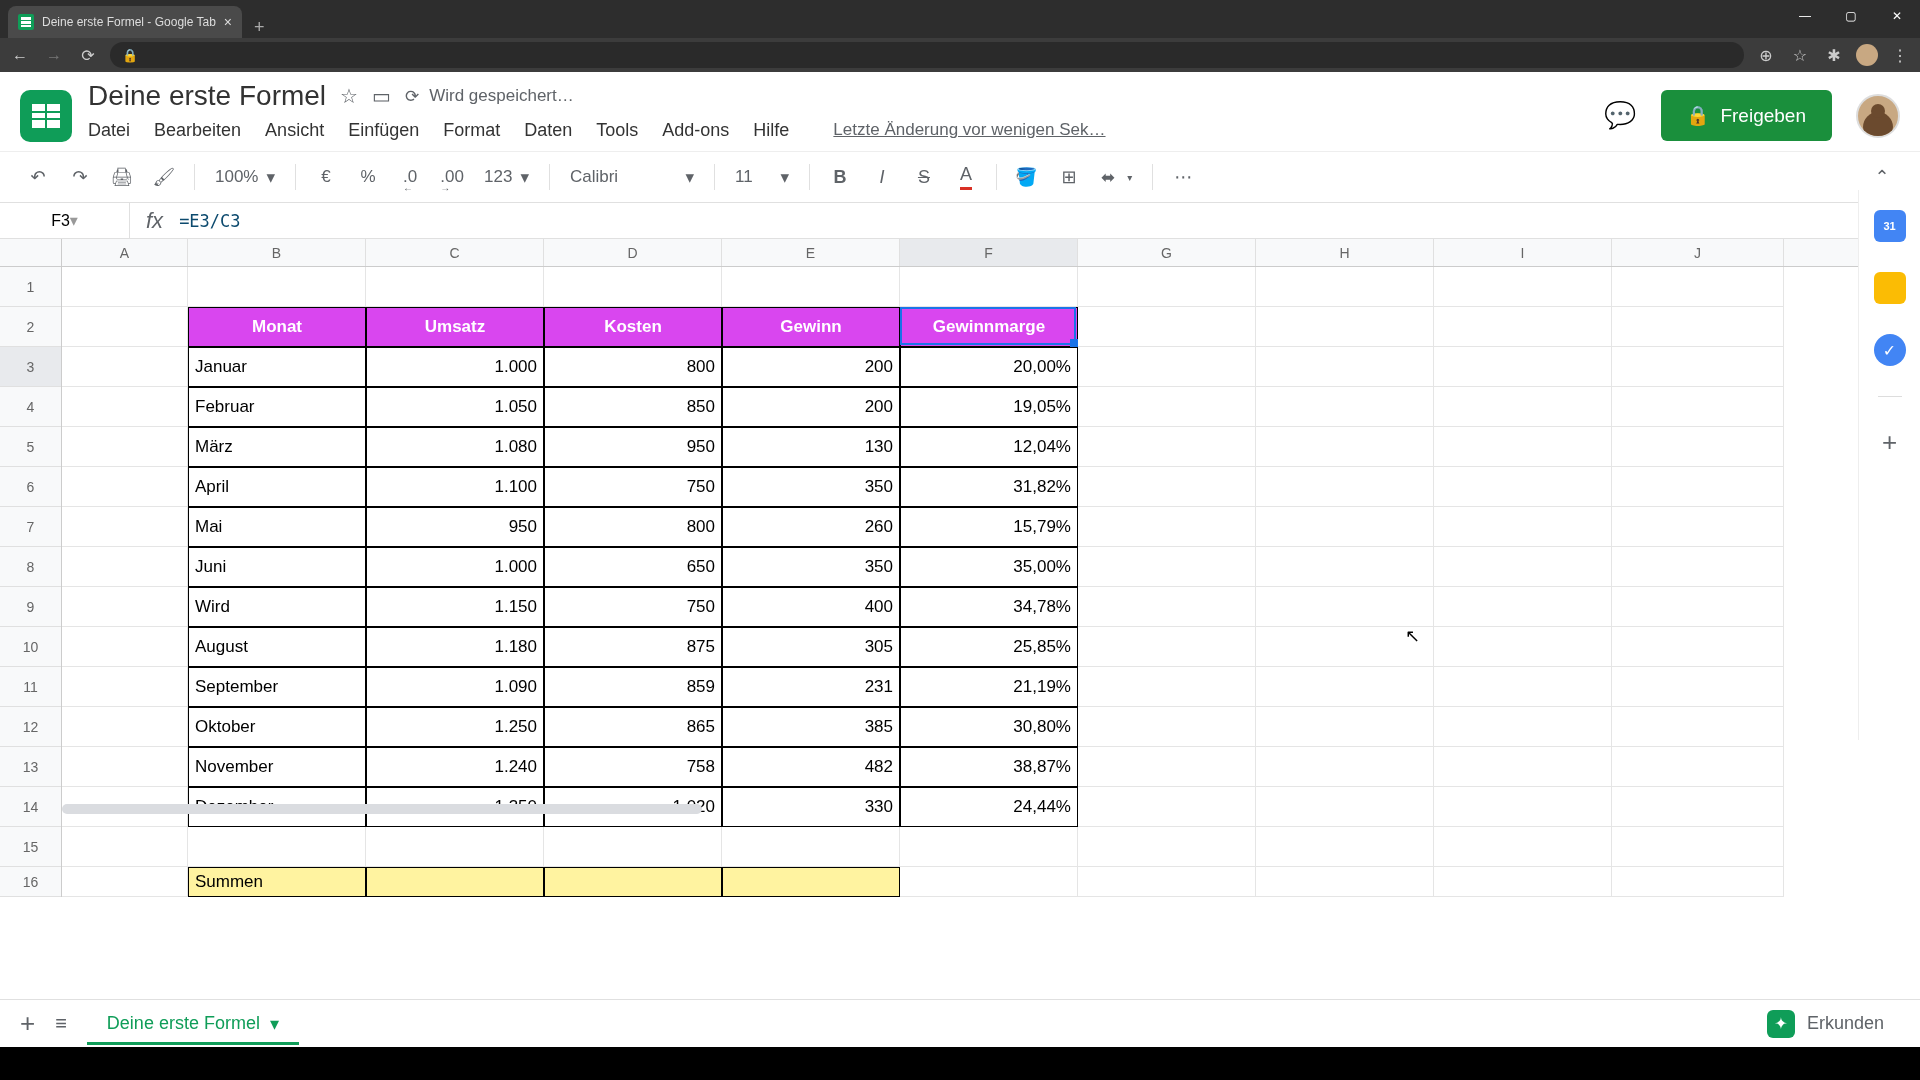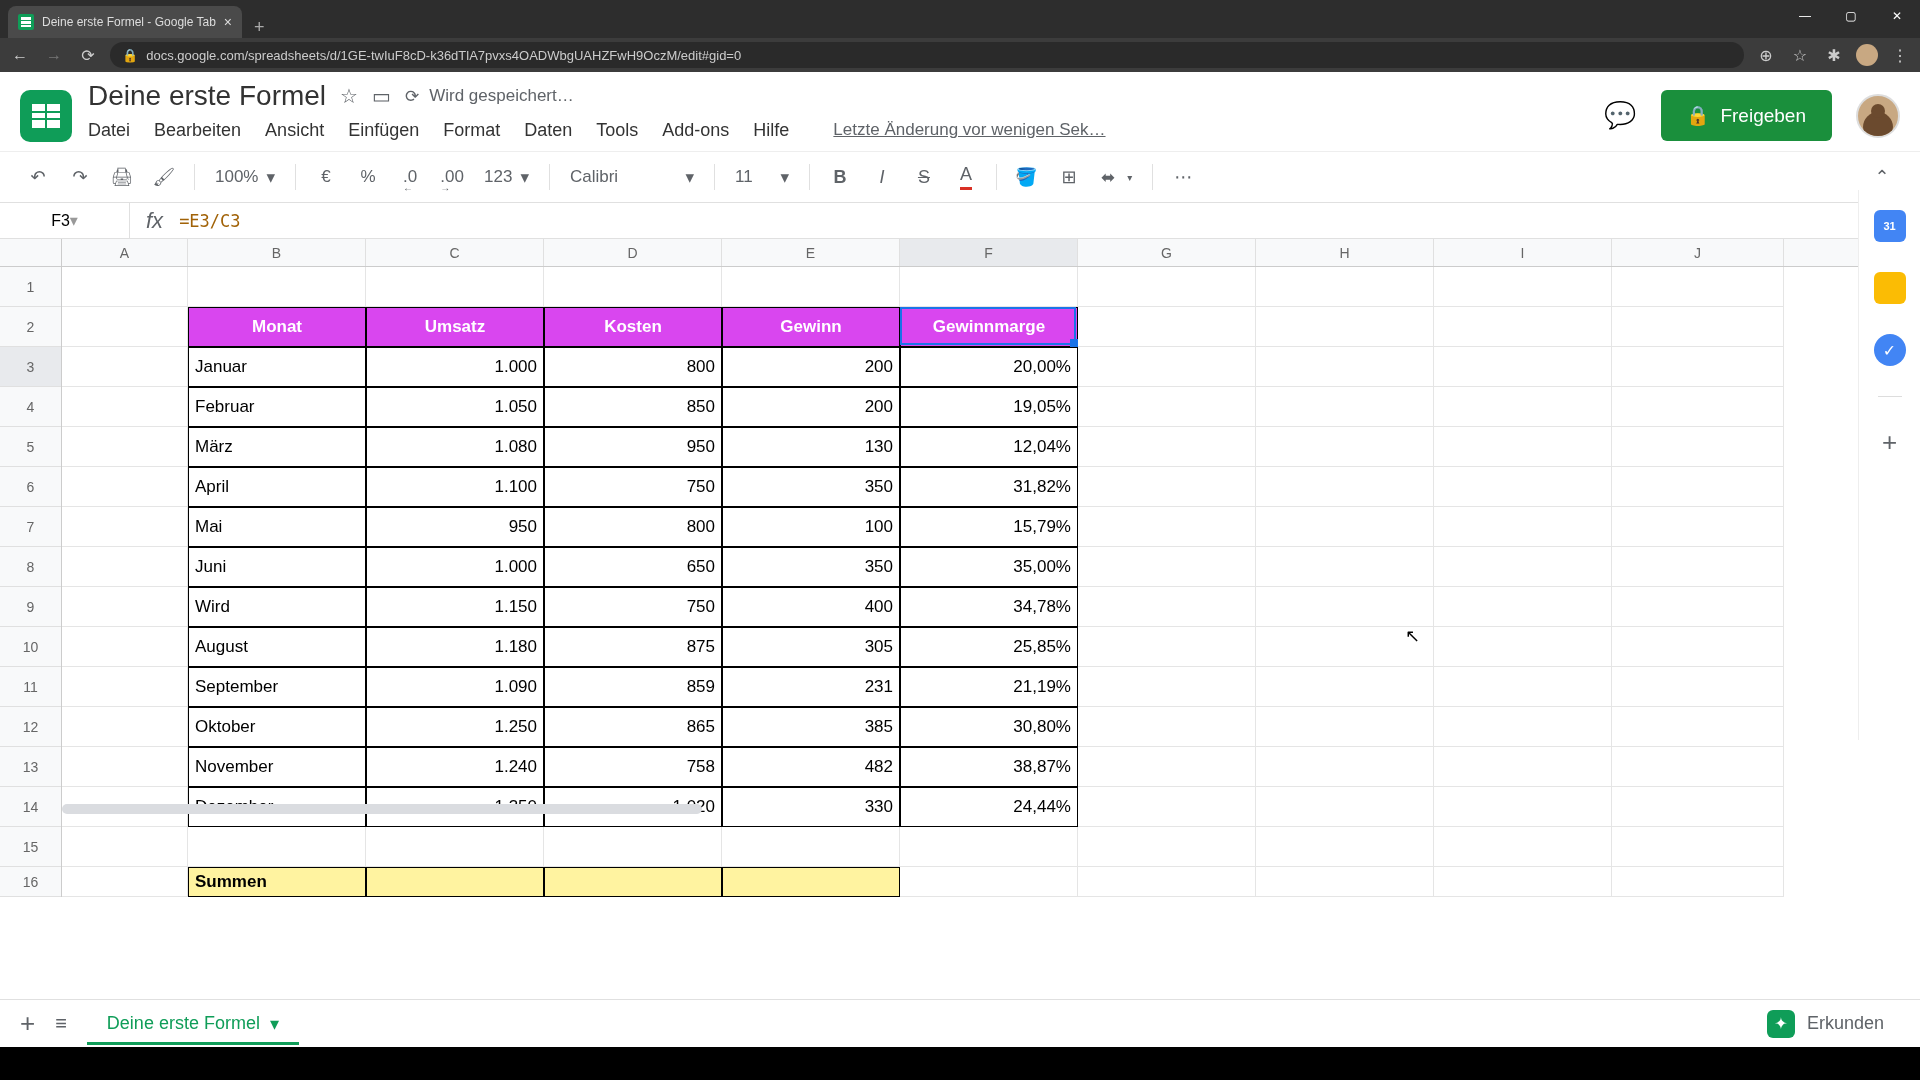--- a/index.html
+++ b/index.html
@@ -45,21 +45,21 @@
 .tb-sep { width: 1px; height: 26px; background: #e0e0e0; margin: 0 6px; }
 .tb-select { padding: 0 8px; gap: 8px; min-width: 0; font-size: 17px; }
 .tb-text { font-size: 17px; }
 .underline-red { border-bottom: 3px solid #d93025; padding-bottom: 2px; }
 .collapse-chevron { margin-left: auto; }
 
 
 .formula-bar { height: 36px; border-bottom: 1px solid #e0e0e0; display: flex; align-items: center; }
 .cell-ref { width: 130px; padding: 0 12px; font-size: 16px; border-right: 1px solid #e0e0e0; height: 100%; display: flex; align-items: center; justify-content: center; }
 .fx-label { color: #5f6368; font-style: italic; font-size: 22px; padding: 0 16px; }
-.formula-input { flex: 1; font-size: 17px; font-family: 'Consolas', monospace; color: #a16207; }
+.formula-input { flex: 1; font-size: 17px; font-family: 'Consolas', monospace; color: #0c4a6e; }
 
 
 .grid-container { position: relative; }
 .col-headers { display: flex; height: 28px; background: #f8f9fa; border-bottom: 1px solid #ccc; }
 .corner-cell { width: 62px; border-right: 1px solid #ccc; background: #f8f9fa; }
 .col-header { border-right: 1px solid #e0e0e0; display: flex; align-items: center; justify-content: center; font-size: 14px; color: #666; }
 .col-A { width: 126px; } .col-B { width: 178px; } .col-C { width: 178px; } .col-D { width: 178px; }
 .col-E { width: 178px; } .col-F { width: 178px; } .col-G { width: 178px; } .col-H { width: 178px; }
 .col-I { width: 178px; } .col-J { width: 172px; }
 
@@ -70,21 +70,21 @@
 .row-header.selected { background: #e8eaed; }
 
 .cells { position: relative; }
 .cell-row { display: flex; height: 40px; }
 .cell-row.short { height: 30px; }
 .cell { border-right: 1px solid #e5e5e5; border-bottom: 1px solid #e5e5e5; display: flex; align-items: center; padding: 0 6px; font-size: 17px; overflow: hidden; }
 .cell.right { justify-content: flex-end; }
 
 .tbl-header-cell { background: #d946ef; color: #fff; font-weight: 600; justify-content: center; border: 1px solid #000 !important; }
 .tbl-cell { border: 1px solid #000 !important; background: #fff; }
-.sum-cell { background: #fff3a0; border: 1px solid #000 !important; font-weight: 700; }
+.sum-cell { background: #fff3a0; border: 1px solid #000 !important; font-weight: 400; }
 
 .selection-box { position: absolute; border: 2px solid #1a73e8; pointer-events: none; }
 .selection-handle { position: absolute; right: -4px; bottom: -4px; width: 8px; height: 8px; background: #1a73e8; }
 
 
 .right-sidebar { position: absolute; right: 0; top: 190px; width: 62px; height: 550px; border-left: 1px solid #eee; display: flex; flex-direction: column; align-items: center; padding-top: 20px; gap: 30px; background: #fff; }
 .side-app { width: 32px; height: 32px; border-radius: 6px; cursor: pointer; }
 .side-cal { background: #4285f4; position: relative; }
 .side-cal::after{content:"31"; color:#fff; font-size:11px; position:absolute; inset:0; display:flex; align-items:center; justify-content:center; font-weight:bold;}
 .side-keep { background: #fbbc04; }
@@ -123,21 +123,20 @@
       <span class="tab-close">×</span>
     </div>
     <div class="new-tab">+</div>
   </div>
   <div class="addr-bar">
     <span class="nav-icon">←</span>
     <span class="nav-icon" style="opacity:.4">→</span>
     <span class="nav-icon">⟳</span>
     <div class="url-box">
       <span>🔒</span>
-      <span>docs.google.com/spreadsheets/d/1GE-twIuF8cD-k36dTlA7pvxs4OADWbgUAHZFwH9OczM/edit#gid=0</span>
     </div>
     <span class="nav-icon">⊕</span>
     <span class="nav-icon">☆</span>
     <span class="nav-icon">✱</span>
     <span class="nav-icon" style="width:22px;height:22px;border-radius:50%;background:#c8a882"></span>
     <span class="nav-icon">⋮</span>
   </div>
 </div>
 
 <div class="app-header">
@@ -346,21 +345,21 @@
           <div class="cell col-G"></div>
           <div class="cell col-H"></div>
           <div class="cell col-I"></div>
           <div class="cell col-J"></div>
         </div>
         <div class="cell-row">
           <div class="cell col-A"></div>
           <div class="cell col-B tbl-cell">Mai</div>
           <div class="cell col-C tbl-cell right">950</div>
           <div class="cell col-D tbl-cell right">800</div>
-          <div class="cell col-E tbl-cell right">100</div>
+          <div class="cell col-E tbl-cell right">260</div>
           <div class="cell col-F tbl-cell right">15,79%</div>
           <div class="cell col-G"></div>
           <div class="cell col-H"></div>
           <div class="cell col-I"></div>
           <div class="cell col-J"></div>
         </div>
         <div class="cell-row">
           <div class="cell col-A"></div>
           <div class="cell col-B tbl-cell">Juni</div>
           <div class="cell col-C tbl-cell right">1.000</div>

